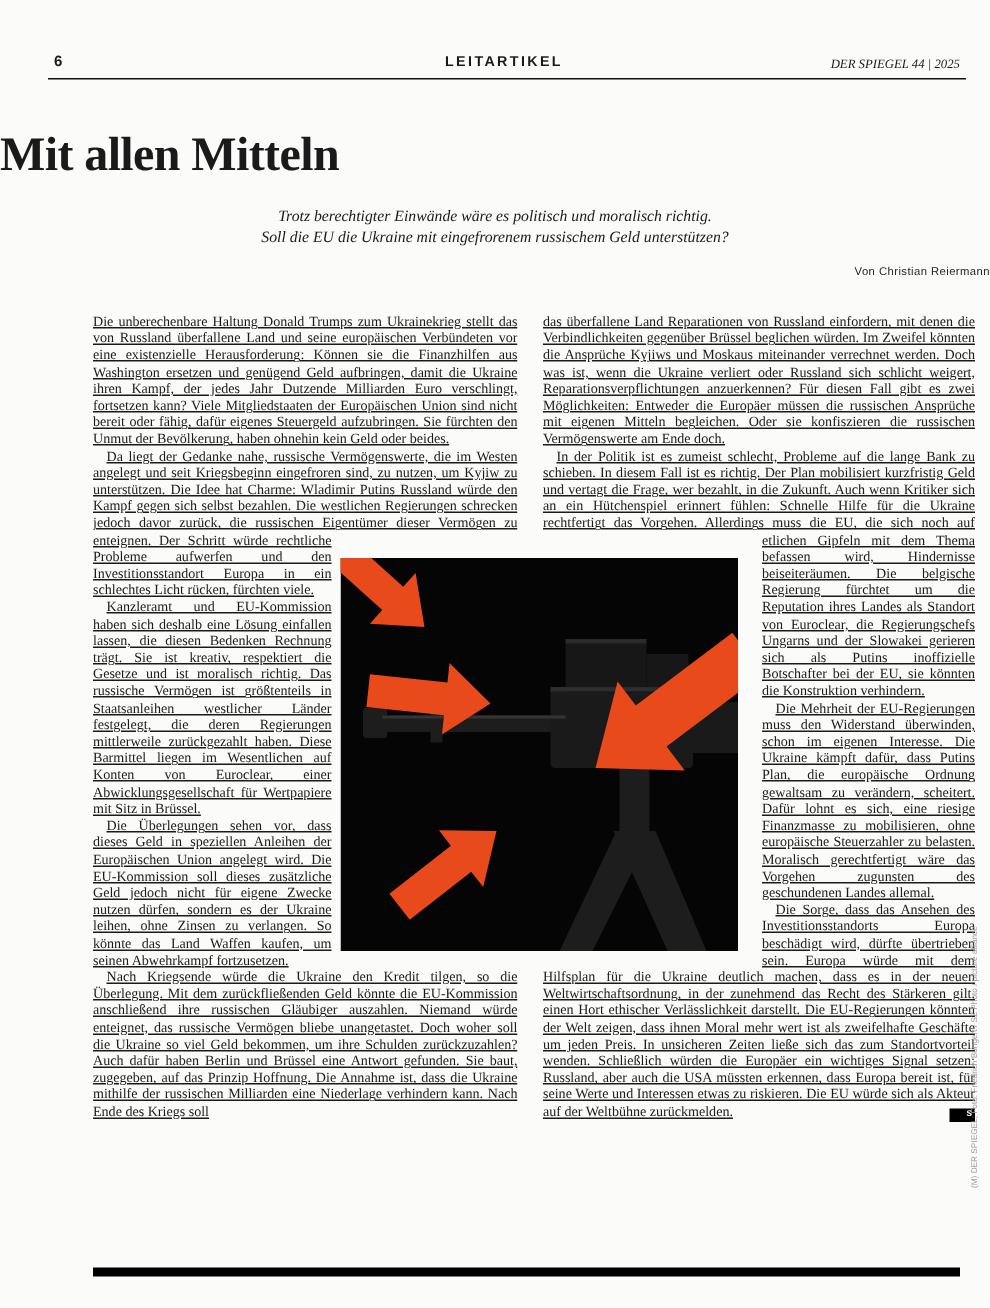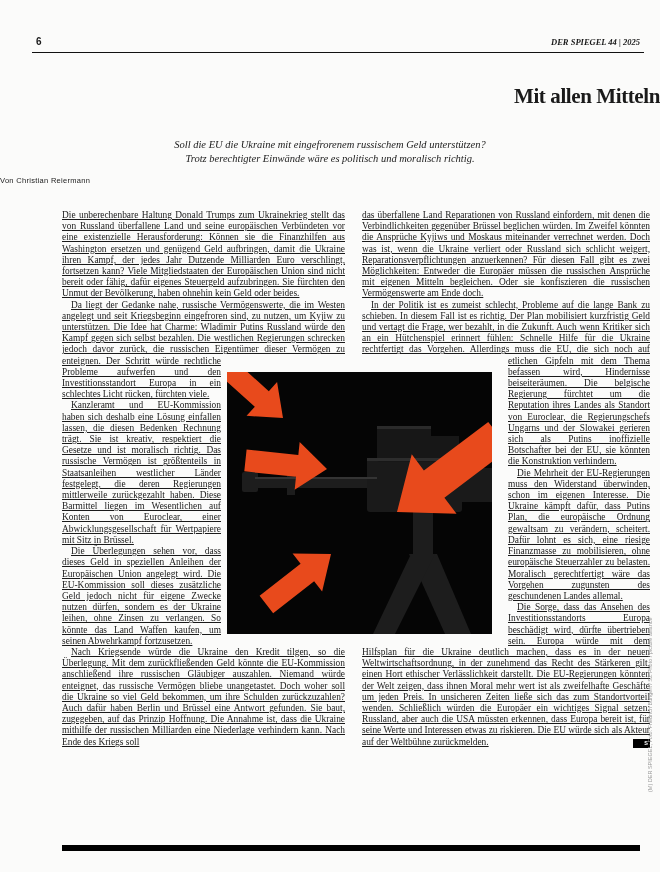--- a/index.html
+++ b/index.html
@@ -13,30 +13,30 @@
     color:#1a1a1a;
   }
   
   .masthead{position:absolute;top:36px;left:32px;right:20px;height:13px;
     font-family:"Liberation Sans",sans-serif;}
   .folio{position:absolute;left:4px;top:0;font-weight:700;font-size:10px;}
   .section{position:absolute;left:0;right:0;text-align:center;
     font-weight:700;font-size:9.5px;letter-spacing:1.6px;}
   .issue{position:absolute;right:0;top:1px;
     font-family:"Liberation Serif",serif;
-    font-style:italic;font-weight:700;font-size:8.5px;}
+    font-style:italic;font-weight:400;font-size:8.5px;}
   .rule{position:absolute;top:52px;left:32px;right:16px;height:0;
     border-top:1px solid #111;}
   
   .title{position:absolute;top:84px;left:0;right:0;margin:0;
-    text-align:right;font-size:21px;font-weight:700;letter-spacing:-0.4px;}
+    text-align:left;font-size:32px;font-weight:700;letter-spacing:-0.4px;}
   .dek-wrap{position:absolute;top:138px;left:60px;right:60px;text-align:center;
     font-style:italic;font-size:10.5px;line-height:13.5px;}
   .dek{margin:0;}
-  .byline{position:absolute;top:176px;left:0;right:0;margin:0;text-align:left;
+  .byline{position:absolute;top:176px;left:0;right:0;margin:0;text-align:right;
     font-family:"Liberation Sans",sans-serif;font-size:7.5px;
     letter-spacing:0.3px;color:#222;}
   
   .col{position:absolute;top:210px;height:637px;overflow:hidden;
     font-size:9.4px;line-height:11.2px;text-align:justify;
     hyphens:auto;-webkit-hyphens:auto;}
   .col-left{left:62px;width:283px;}
   .col-right{left:362px;width:288px;}
   .para{margin:0;text-indent:9px;text-decoration:underline;}
   .para.noindent{text-indent:0;}
@@ -62,29 +62,30 @@
   .bottom-bar{position:absolute;left:62px;top:845px;width:578px;height:6px;
     background:#000;}
 </style>
 </head>
 <body>
 
 <div class="page">
 
   <header class="masthead">
     <span class="folio">6</span>
+    <span class="section">LEITARTIKEL</span>
     <span class="issue">DER SPIEGEL 44 | 2025</span>
   </header>
   <div class="rule"></div>
 
   <h1 class="title">Mit allen Mitteln</h1>
 
   <div class="dek-wrap">
+    <p class="dek">Trotz berechtigter Einwände wäre es politisch und moralisch richtig.</p>
     <p class="dek">Soll die EU die Ukraine mit eingefrorenem russischem Geld unterstützen?</p>
-    <p class="dek">Trotz berechtigter Einwände wäre es politisch und moralisch richtig.</p>
   </div>
 
   <p class="byline">Von Christian Reiermann</p>
 
   <div class="col col-left" lang="de">
     <span class="push"></span>
     <span class="spacer spacer-l"></span>
     <p class="para noindent">Die unberechenbare Haltung Donald Trumps zum Ukrainekrieg stellt das von Russland überfallene Land und seine europäischen Verbündeten vor eine existenzielle Herausforderung: Können sie die Finanzhilfen aus Washington ersetzen und genügend Geld aufbringen, damit die Ukraine ihren Kampf, der jedes Jahr Dutzende Milliarden Euro verschlingt, fortsetzen kann? Viele Mitgliedstaaten der Europäischen Union sind nicht bereit oder fähig, dafür eigenes Steuergeld aufzubringen. Sie fürchten den Unmut der Bevölkerung, haben ohnehin kein Geld oder beides.</p>
     <p class="para">Da liegt der Gedanke nahe, russische Vermögenswerte, die im Westen angelegt und seit Kriegsbeginn eingefroren sind, zu nutzen, um Kyjiw zu unterstützen. Die Idee hat Charme: Wladimir Putins Russland würde den Kampf gegen sich selbst bezahlen. Die westlichen Regierungen schrecken jedoch davor zurück, die russischen Eigentümer dieser Vermögen zu enteignen. Der Schritt würde rechtliche Probleme aufwerfen und den Investitionsstandort Europa in ein schlechtes Licht rücken, fürchten viele.</p>
     <p class="para">Kanzleramt und EU-Kommission haben sich deshalb eine Lösung einfallen lassen, die diesen Bedenken Rechnung trägt. Sie ist kreativ, respektiert die Gesetze und ist moralisch richtig. Das russische Vermögen ist größtenteils in Staatsanleihen westlicher Länder festgelegt, die deren Regierungen mittlerweile zurückgezahlt haben. Diese Barmittel liegen im Wesentlichen auf Konten von Euroclear, einer Abwicklungsgesellschaft für Wertpapiere mit Sitz in Brüssel.</p>

